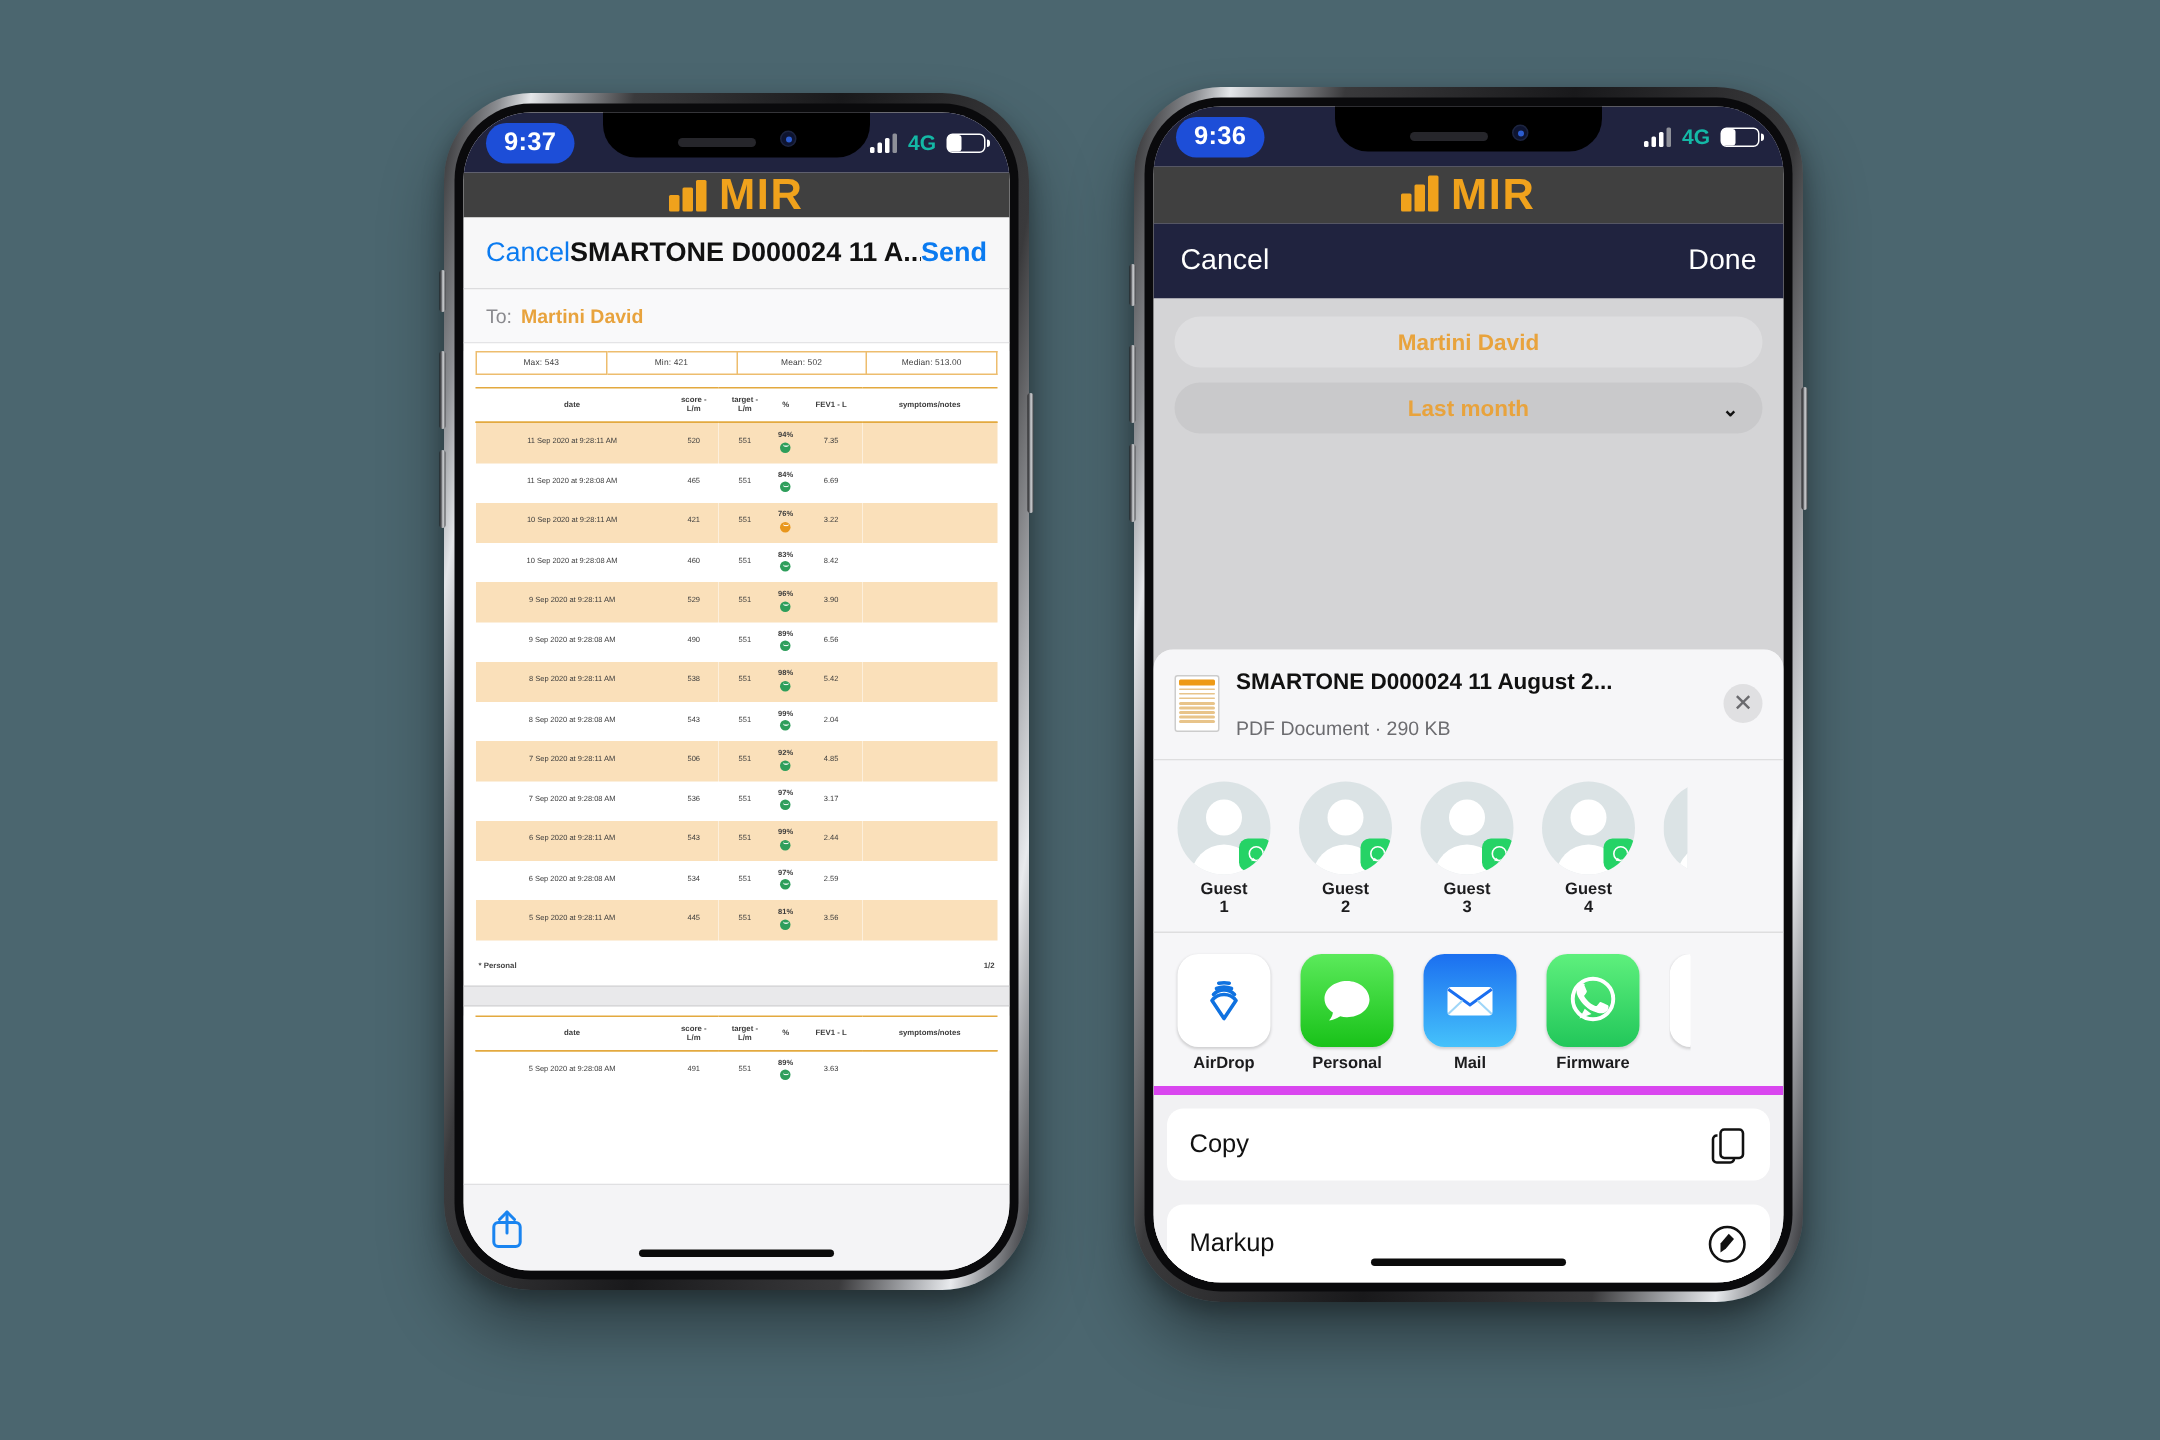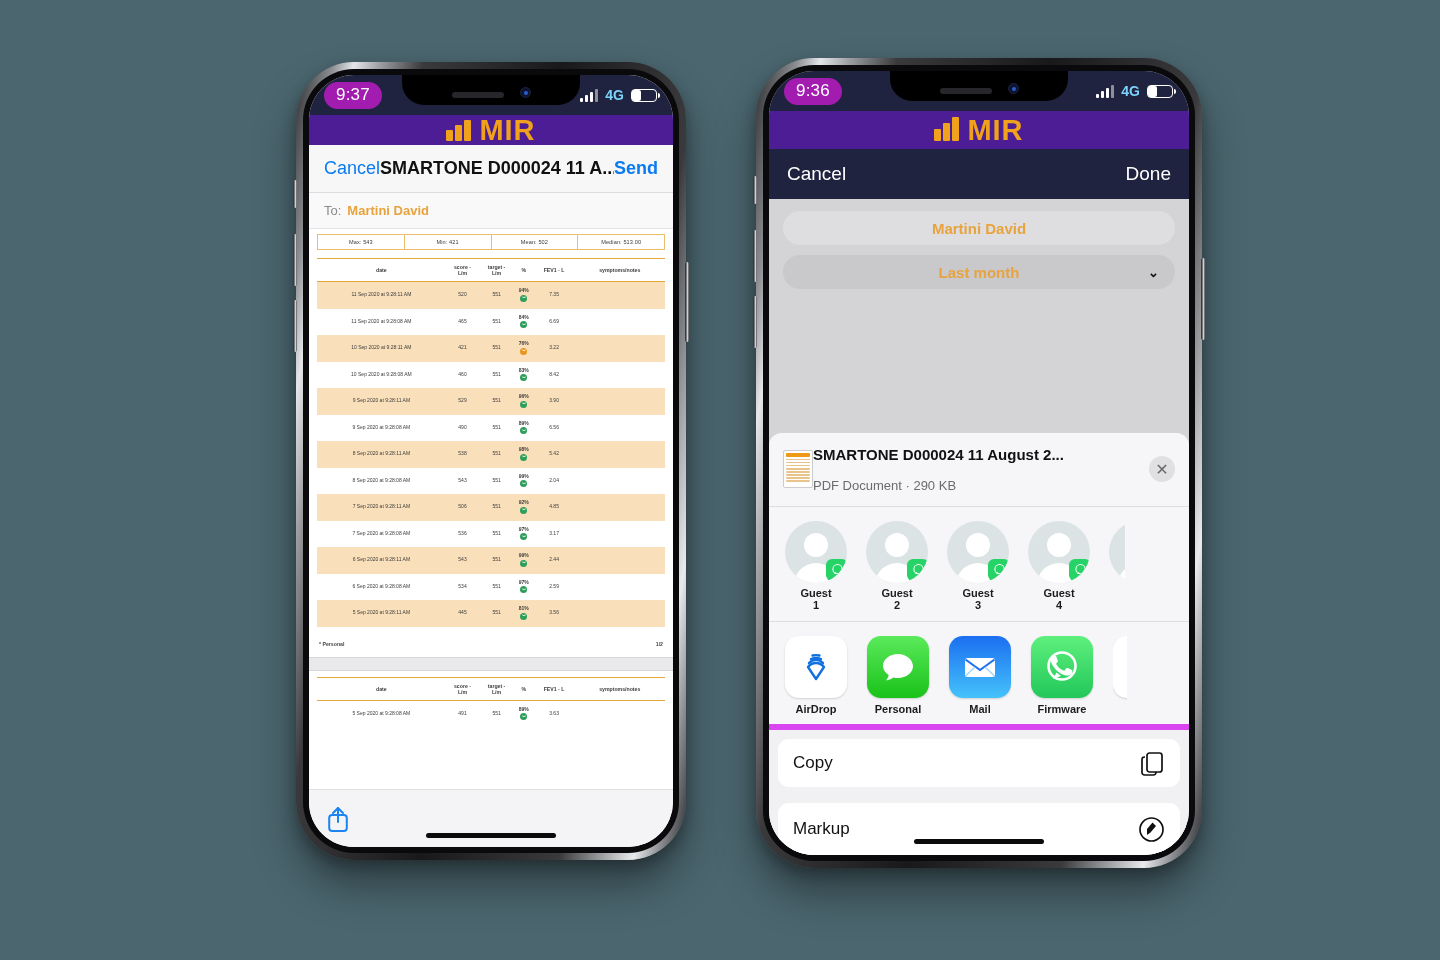--- a/index.html
+++ b/index.html
@@ -55,41 +55,41 @@
     background: #000;
     border-bottom-left-radius: 22px; border-bottom-right-radius: 22px;
     display: flex; align-items: flex-end; justify-content: center;
     gap: 16px; padding-bottom: 7px;
   }
   .speaker { width: 52px; height: 6px; background: #26262b; border-radius: 3px; }
   .frontcam { width: 11px; height: 11px; border-radius: 50%; background: #0e1430; border: 1px solid #1c2440; position: relative; }
   .frontcam:after { content:""; position:absolute; left:3px; top:3px; width:4px;height:4px;border-radius:50%;background:#2c5dd0; }
   .clock {
     margin-left: 15px;
-    background: #a21caf; color: #fff;
-    font-size: 17px; font-weight: normal;
+    background: #1d4ed8; color: #fff;
+    font-size: 17px; font-weight: bold;
     border-radius: 14px; padding: 3px 12px 4px;
     letter-spacing: .2px;
   }
   .status-right {
     margin-left: auto; margin-right: 16px;
     display: flex; align-items: center; gap: 7px;
   }
   .bars { display: flex; align-items: flex-end; gap: 2px; height: 13px; }
   .bars i { width: 3px; background: #fff; border-radius: 1px; display: block; }
   .bars i:nth-child(1){height:4px}.bars i:nth-child(2){height:7px}
   .bars i:nth-child(3){height:10px}.bars i:nth-child(4){height:13px;background:#8e9099}
-  .net { color: #7dd3fc; font-size: 14px; font-weight: bold; }
+  .net { color: #14b8a6; font-size: 14px; font-weight: bold; }
   .battery { width: 26px; height: 13px; border: 1.6px solid #fff; border-radius: 4px; position: relative; }
   .battery:after { content:""; position:absolute; right:-4px; top:3.5px; width:2px;height:5px;background:#fff;border-radius:0 2px 2px 0;}
   .battery i { display:block; height:100%; background:#fff; border-radius:2px; width:38%; }
 
   
   .brandbar {
-    background: #4c1d95;
+    background: #404040;
     display: flex; align-items: center; justify-content: center;
     gap: 8px;
   }
   .mir-mark { display: flex; align-items: flex-end; gap: 2px; height: 22px; }
   .mir-mark span { display:block; background:#f0a21c; width:7px; border-radius:1px; }
   .mir-word { color:#f0a21c; font-size: 29px; font-weight: bold; letter-spacing: 1px; }
 
   
   .nav {
     height: 48px; background: #f7f7f8;
@@ -180,21 +180,21 @@
   }
   .pill.dark { background:#c9c9cb; }
   .chev { position:absolute; right:16px; color:#111; font-size:13px; font-weight:bold; }
 
   .sheet {
     position:absolute; left:0; right:0; bottom:0;
     background:#f1f1f3; border-top-left-radius:13px; border-top-right-radius:13px;
     overflow:hidden;
   }
   .sheet-file {
-    display:flex; align-items:center; padding:13px 14px;
+    display:flex; align-items:center; gap:11px; padding:13px 14px;
     background:#f6f6f8; border-bottom:1px solid #dededf;
   }
   .file-thumb {
     width:30px;height:38px;background:#fff;border:1px solid #ccc;border-radius:2px;
     overflow:hidden; flex:none; padding:2px;
   }
   .file-thumb .tb { height:4px;background:#ee9a16;margin-bottom:1.5px;border-radius:1px; }
   .file-thumb .tl { height:1.5px;background:#e8c48a;margin-bottom:1.6px;border-radius:1px; }
   .file-name { font-size:15px; font-weight:bold; color:#111; white-space:nowrap; overflow:hidden; }
   .file-sub { font-size:13px; color:#6c6c70; margin-top:15px; }

